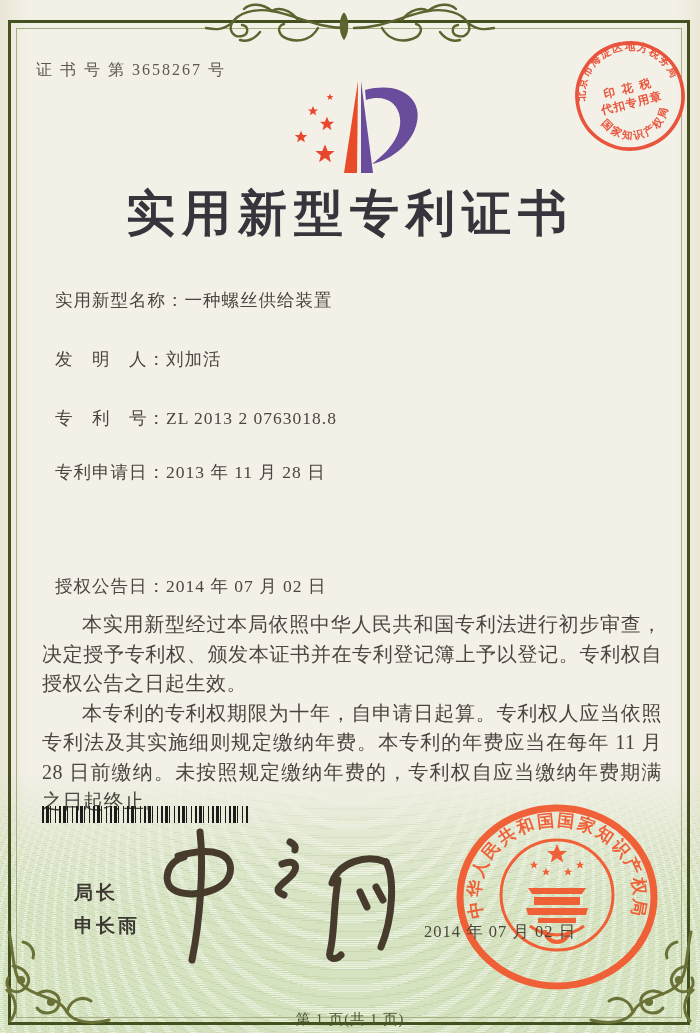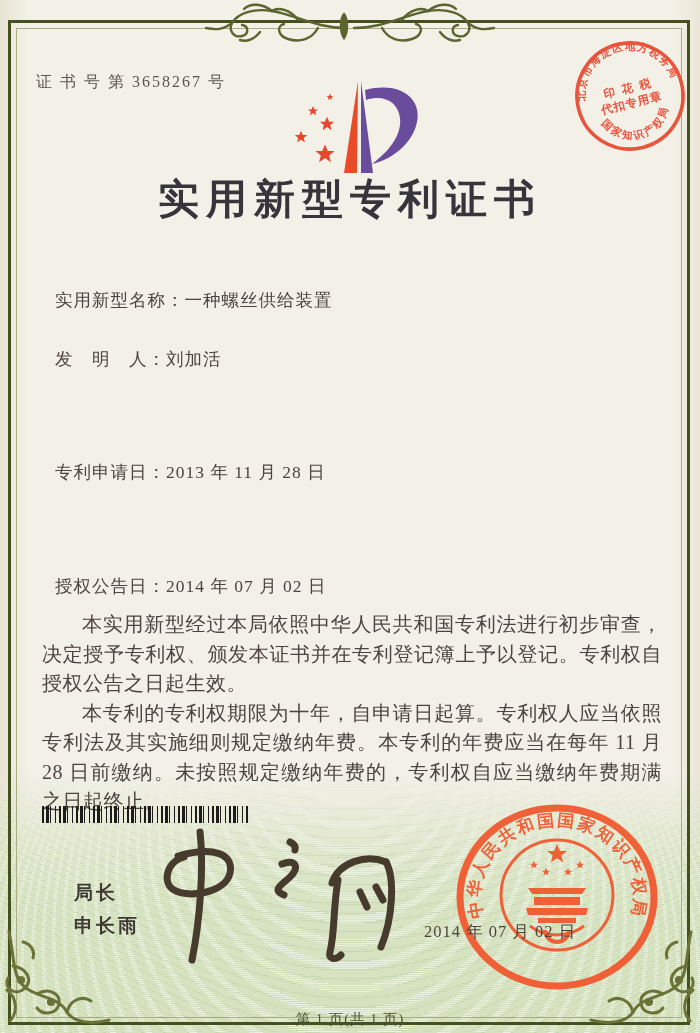--- a/index.html
+++ b/index.html
@@ -7,24 +7,24 @@
     position:relative;width:700px;height:1033px;margin:0 auto;overflow:hidden;
     background:
       linear-gradient(90deg,#e9e5d5 0,#f3f0e7 28px,#f3f0e7 calc(100% - 26px),#ebe7d7 100%),
       #f3f0e7;
     font-family:"Liberation Serif","DejaVu Serif",serif;
   }
   
   .frame-outer{position:absolute;left:8px;top:20px;right:10px;bottom:8px;border:3px solid #45501f;pointer-events:none;}
   .frame-inner{position:absolute;left:16px;top:28px;right:18px;bottom:15px;border:1px solid #a8ad83;pointer-events:none;}
   
-  .cert-no{position:absolute;left:36px;top:60px;font-size:16px;color:#5d584e;letter-spacing:2px;margin-top:12px;}
+  .cert-no{position:absolute;left:36px;top:60px;font-size:16px;color:#5d584e;letter-spacing:2px;}
   .logo{position:absolute;left:282px;top:74px;width:154px;height:114px;}
-  .doc-title{position:absolute;left:0;top:172px;width:100%;text-align:center;
-    font-size:41px;font-weight:700;letter-spacing:7px;color:#37343c;}
+  .doc-title{position:absolute;left:0;top:181px;width:100%;text-align:center;
+    font-size:49px;font-weight:700;letter-spacing:7px;color:#37343c;}
   .tax-stamp{position:absolute;left:568px;top:34px;width:124px;height:124px;opacity:.92;}
   .ornament-top{position:absolute;left:188px;top:2px;width:324px;height:64px;}
   
   .field{position:absolute;left:55px;font-size:17.5px;color:#4c453f;letter-spacing:1px;white-space:nowrap;}
   .f1{top:288px}.f2{top:347px}.f3{top:406px}.f4{top:460px}.f5{top:514px}.f6{top:574px}
   .redact{display:inline-flex;vertical-align:-7px;filter:blur(2px);}
   .redact i{display:block;width:26px;height:27px;}
   .rb1{background:#fbfbf7}.rb2{background:#f2f2e4}.rb3{background:#b3b1ac}.rb4{background:#cdc6bb}
   .rb5{background:#d3ccc3}.rb6{background:#f6e9e1}.rb7{background:#e5d7d4}.rb8{background:#dcd7cf}
   
@@ -116,20 +116,23 @@
   </svg>
 
   <div class="doc-title">实用新型专利证书</div>
 
   <div class="field f1">
     <span>实用新型名称：</span><span>一种螺丝供给装置</span>
   </div>
   <div class="field f2">
     <span>发　明　人：</span><span>刘加活</span>
   </div>
+  <div class="field f3">
+    <span>专　利　号：</span><span>ZL 2013 2 0763018.8</span>
+  </div>
   <div class="field f4">
     <span>专利申请日：</span><span>2013 年 11 月 28 日</span>
   </div>
   <div class="field f6">
     <span>授权公告日：</span><span>2014 年 07 月 02 日</span>
   </div>
 
   <div class="body-text">
     <p>本实用新型经过本局依照中华人民共和国专利法进行初步审查，决定授予专利权、颁发本证书并在专利登记簿上予以登记。专利权自授权公告之日起生效。</p>
     <p>本专利的专利权期限为十年，自申请日起算。专利权人应当依照专利法及其实施细则规定缴纳年费。本专利的年费应当在每年 11 月 28 日前缴纳。未按照规定缴纳年费的，专利权自应当缴纳年费期满之日起终止。</p>

